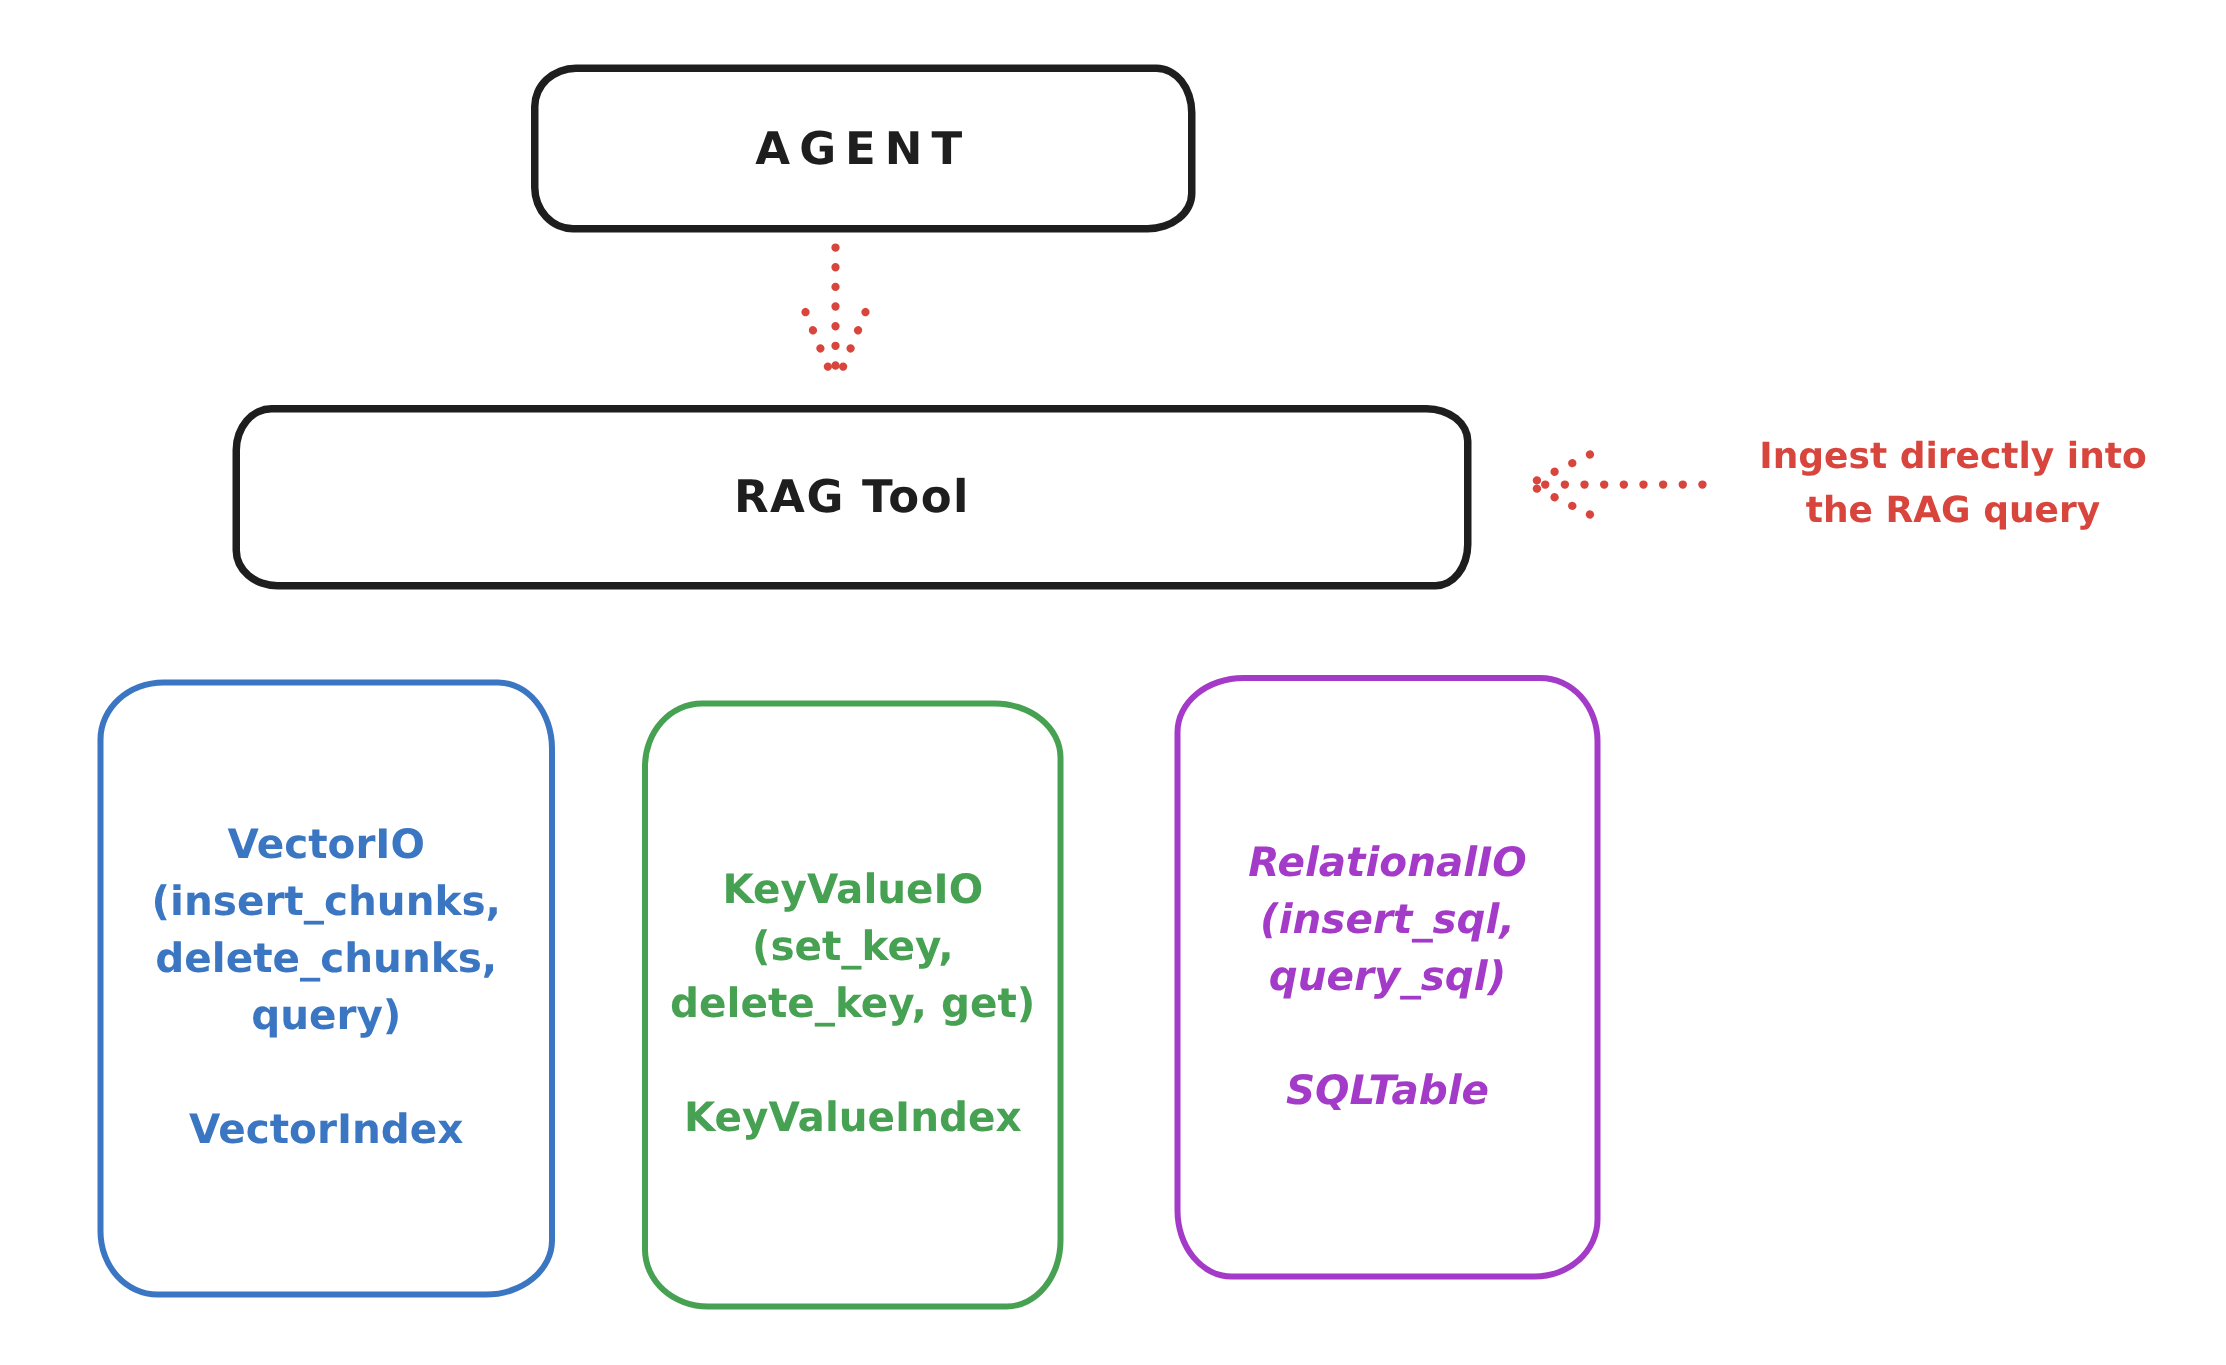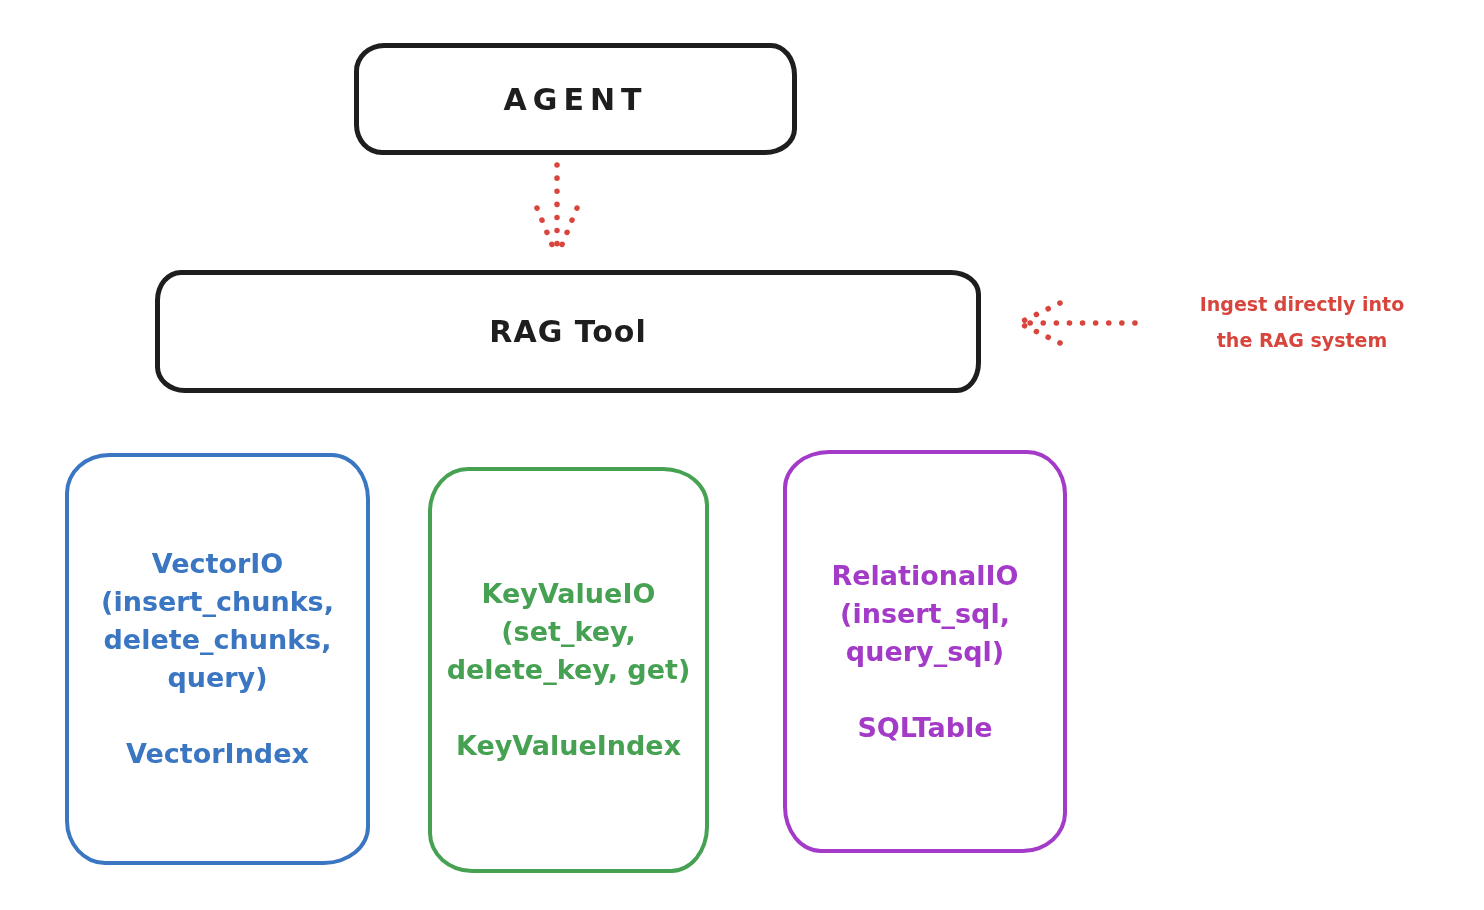--- a/index.html
+++ b/index.html
@@ -59,21 +59,21 @@
     stroke-width: 5.5;
     stroke-linecap: round;
     stroke-dasharray: 0.1 13;
   }
   .down-arrow { left: 527px; top: 160px; }
   .ingest-arrow { left: 1014px; top: 296px; }
   .annotation {
     position: absolute;
     left: 1128px; top: 286px; width: 348px;
     color: var(--red);
-    font-size: 19px;
+    font-size: 24px;
     font-weight: 700;
     line-height: 36px;
     text-align: center;
   }
   .io-box {
     position: absolute;
     display: flex;
     flex-direction: column;
     align-items: center;
     justify-content: center;
@@ -95,20 +95,21 @@
     border: 4.5px solid var(--green);
     color: var(--green);
     border-radius: 40px 46px 38px 44px / 44px 38px 46px 40px;
     margin-top: 18px;
   }
   .io-purple {
     left: 783px; top: 450px; width: 284px; height: 403px;
     border: 4.5px solid var(--purple);
     color: var(--purple);
     border-radius: 46px 40px 44px 38px / 38px 44px 40px 46px;
+    font-style: italic;
   }
 </style>
 </head>
 <body>
 
 <div class="canvas">
 
   <div class="node agent-node">
     <span class="agent-label">AGENT</span>
   </div>
@@ -124,21 +125,21 @@
   </div>
 
   <svg class="arrow ingest-arrow" width="128" height="56" viewBox="0 0 128 56">
     <path class="dotted" d="M121,27 L10,27"></path>
     <path class="dotted" d="M46,7 L9,25"></path>
     <path class="dotted" d="M46,47 L9,29"></path>
   </svg>
 
   <div class="annotation">
     <div>Ingest directly into</div>
-    <div>the RAG system</div>
+    <div>the RAG query</div>
   </div>
 
   <div class="io-box io-blue">
     <div class="io-line">VectorIO</div>
     <div class="io-line">(insert_chunks,</div>
     <div class="io-line">delete_chunks,</div>
     <div class="io-line">query)</div>
     <div class="io-index">VectorIndex</div>
   </div>
 

